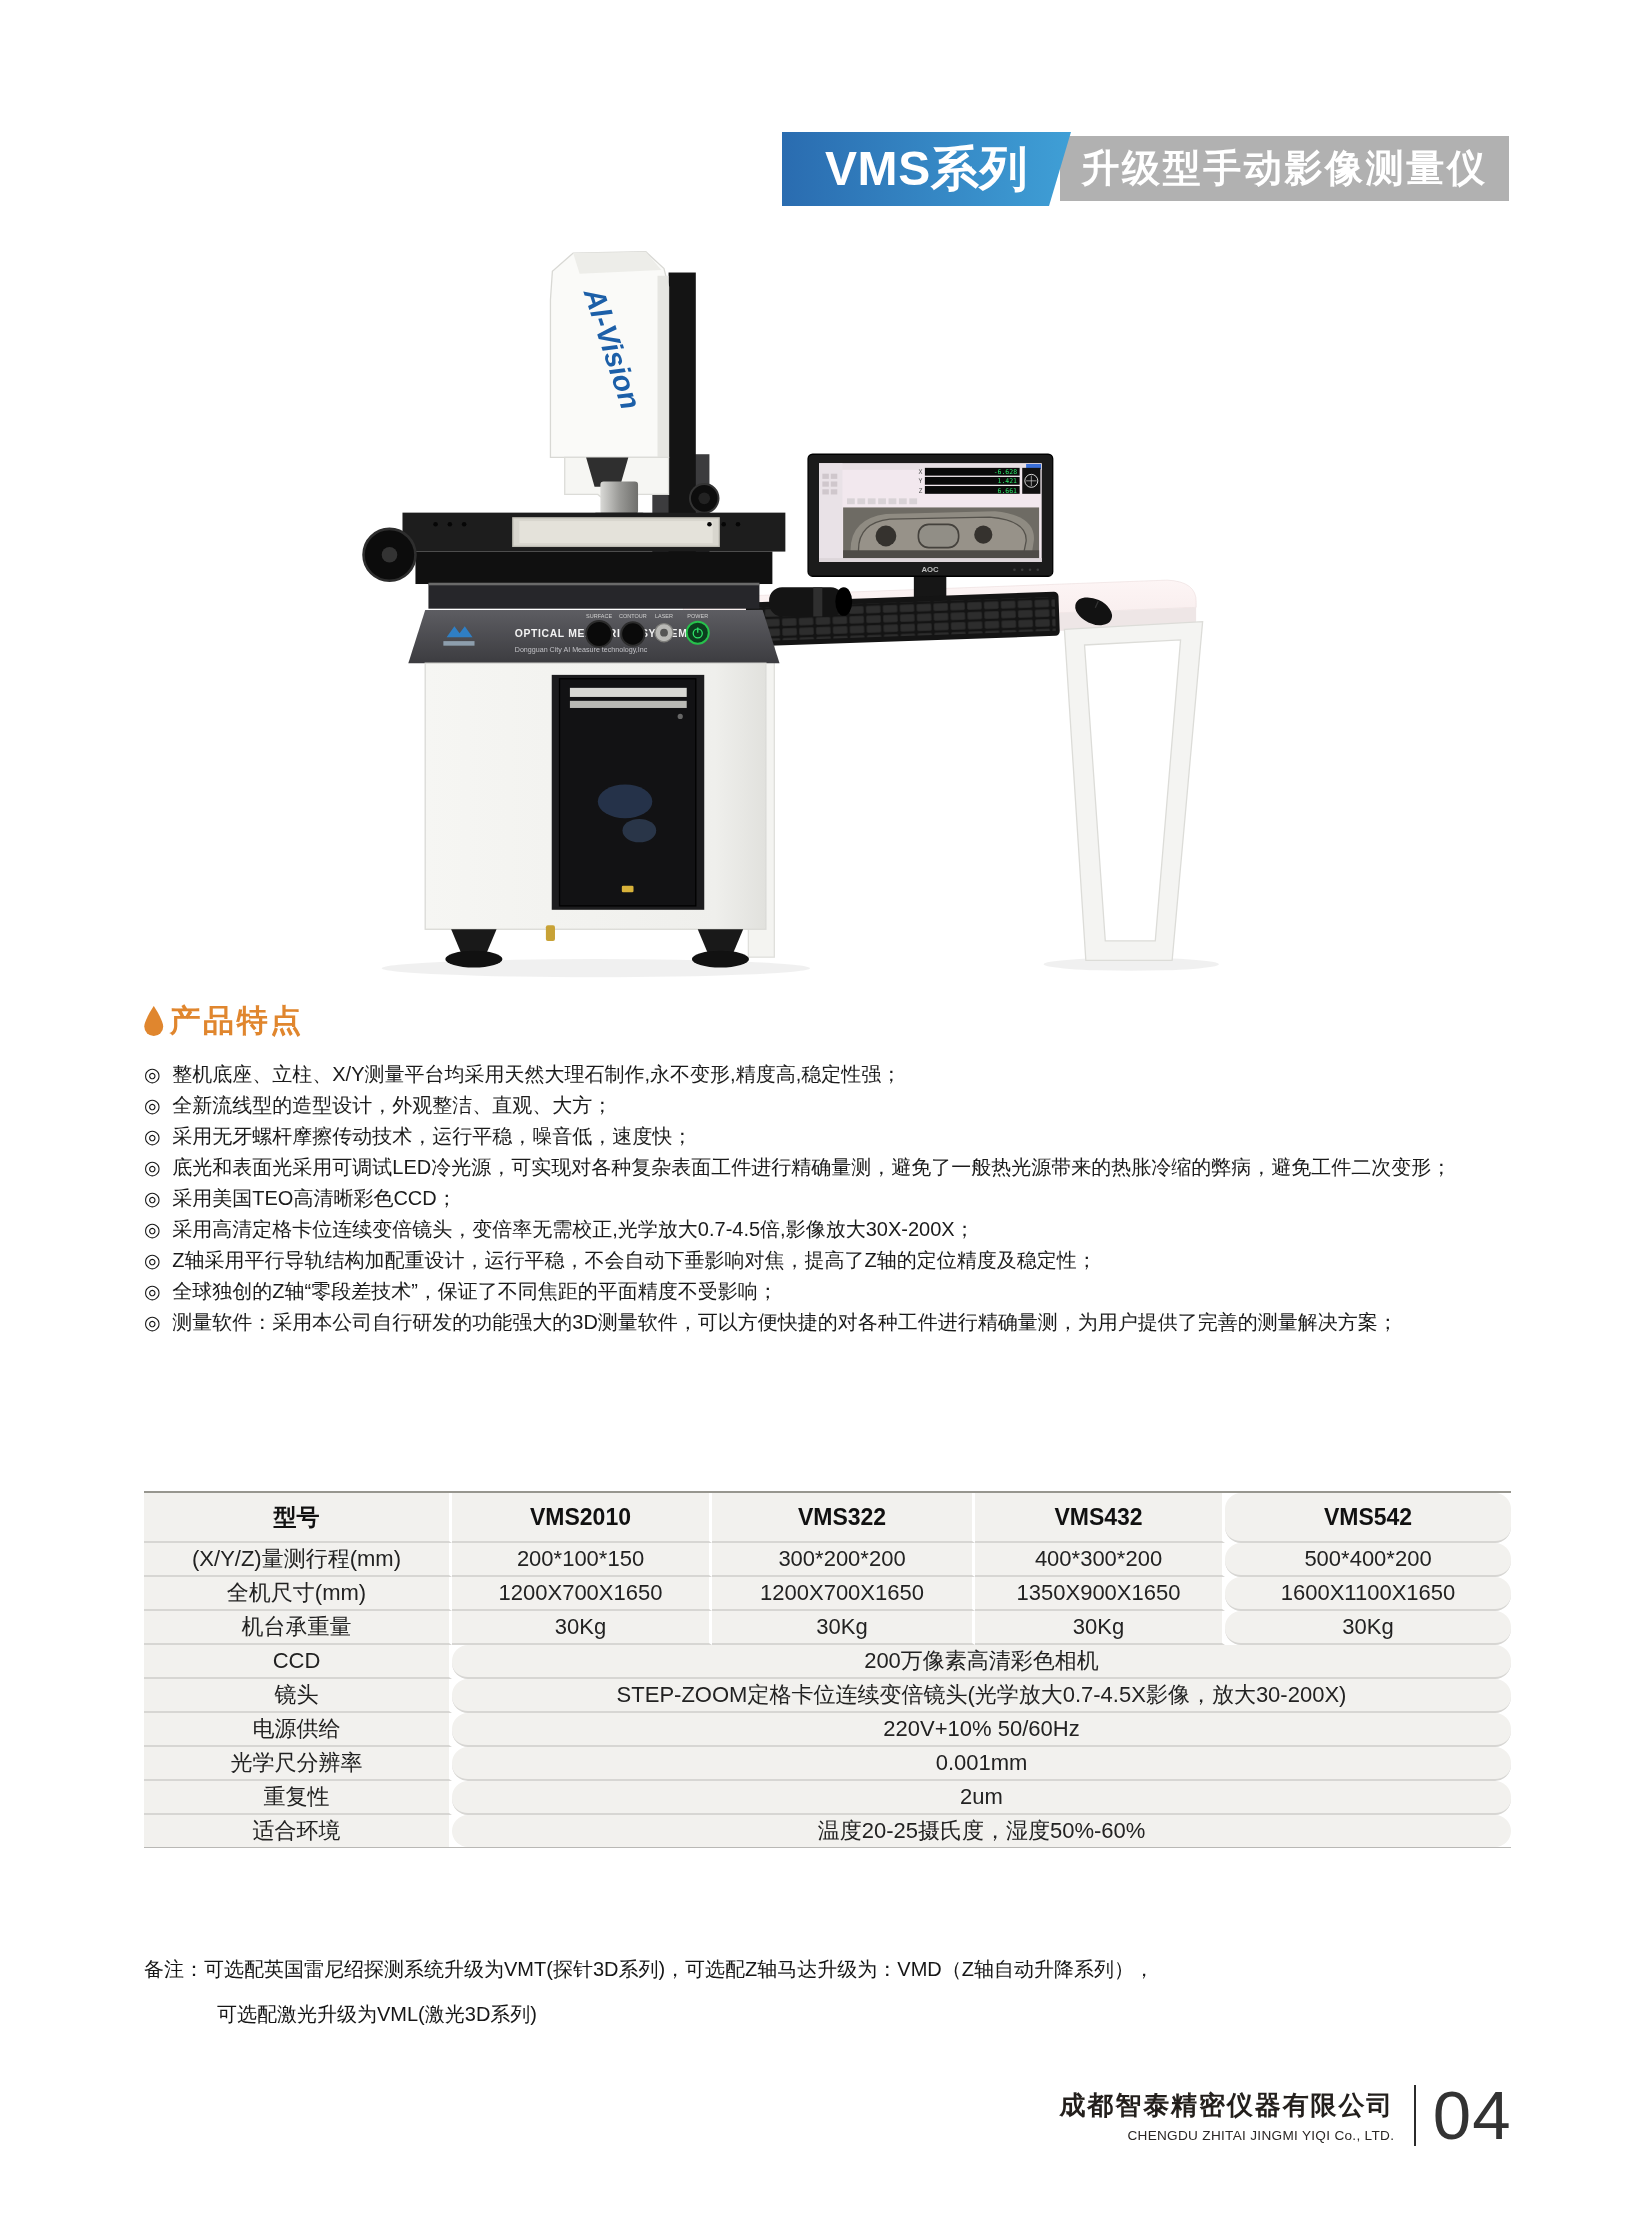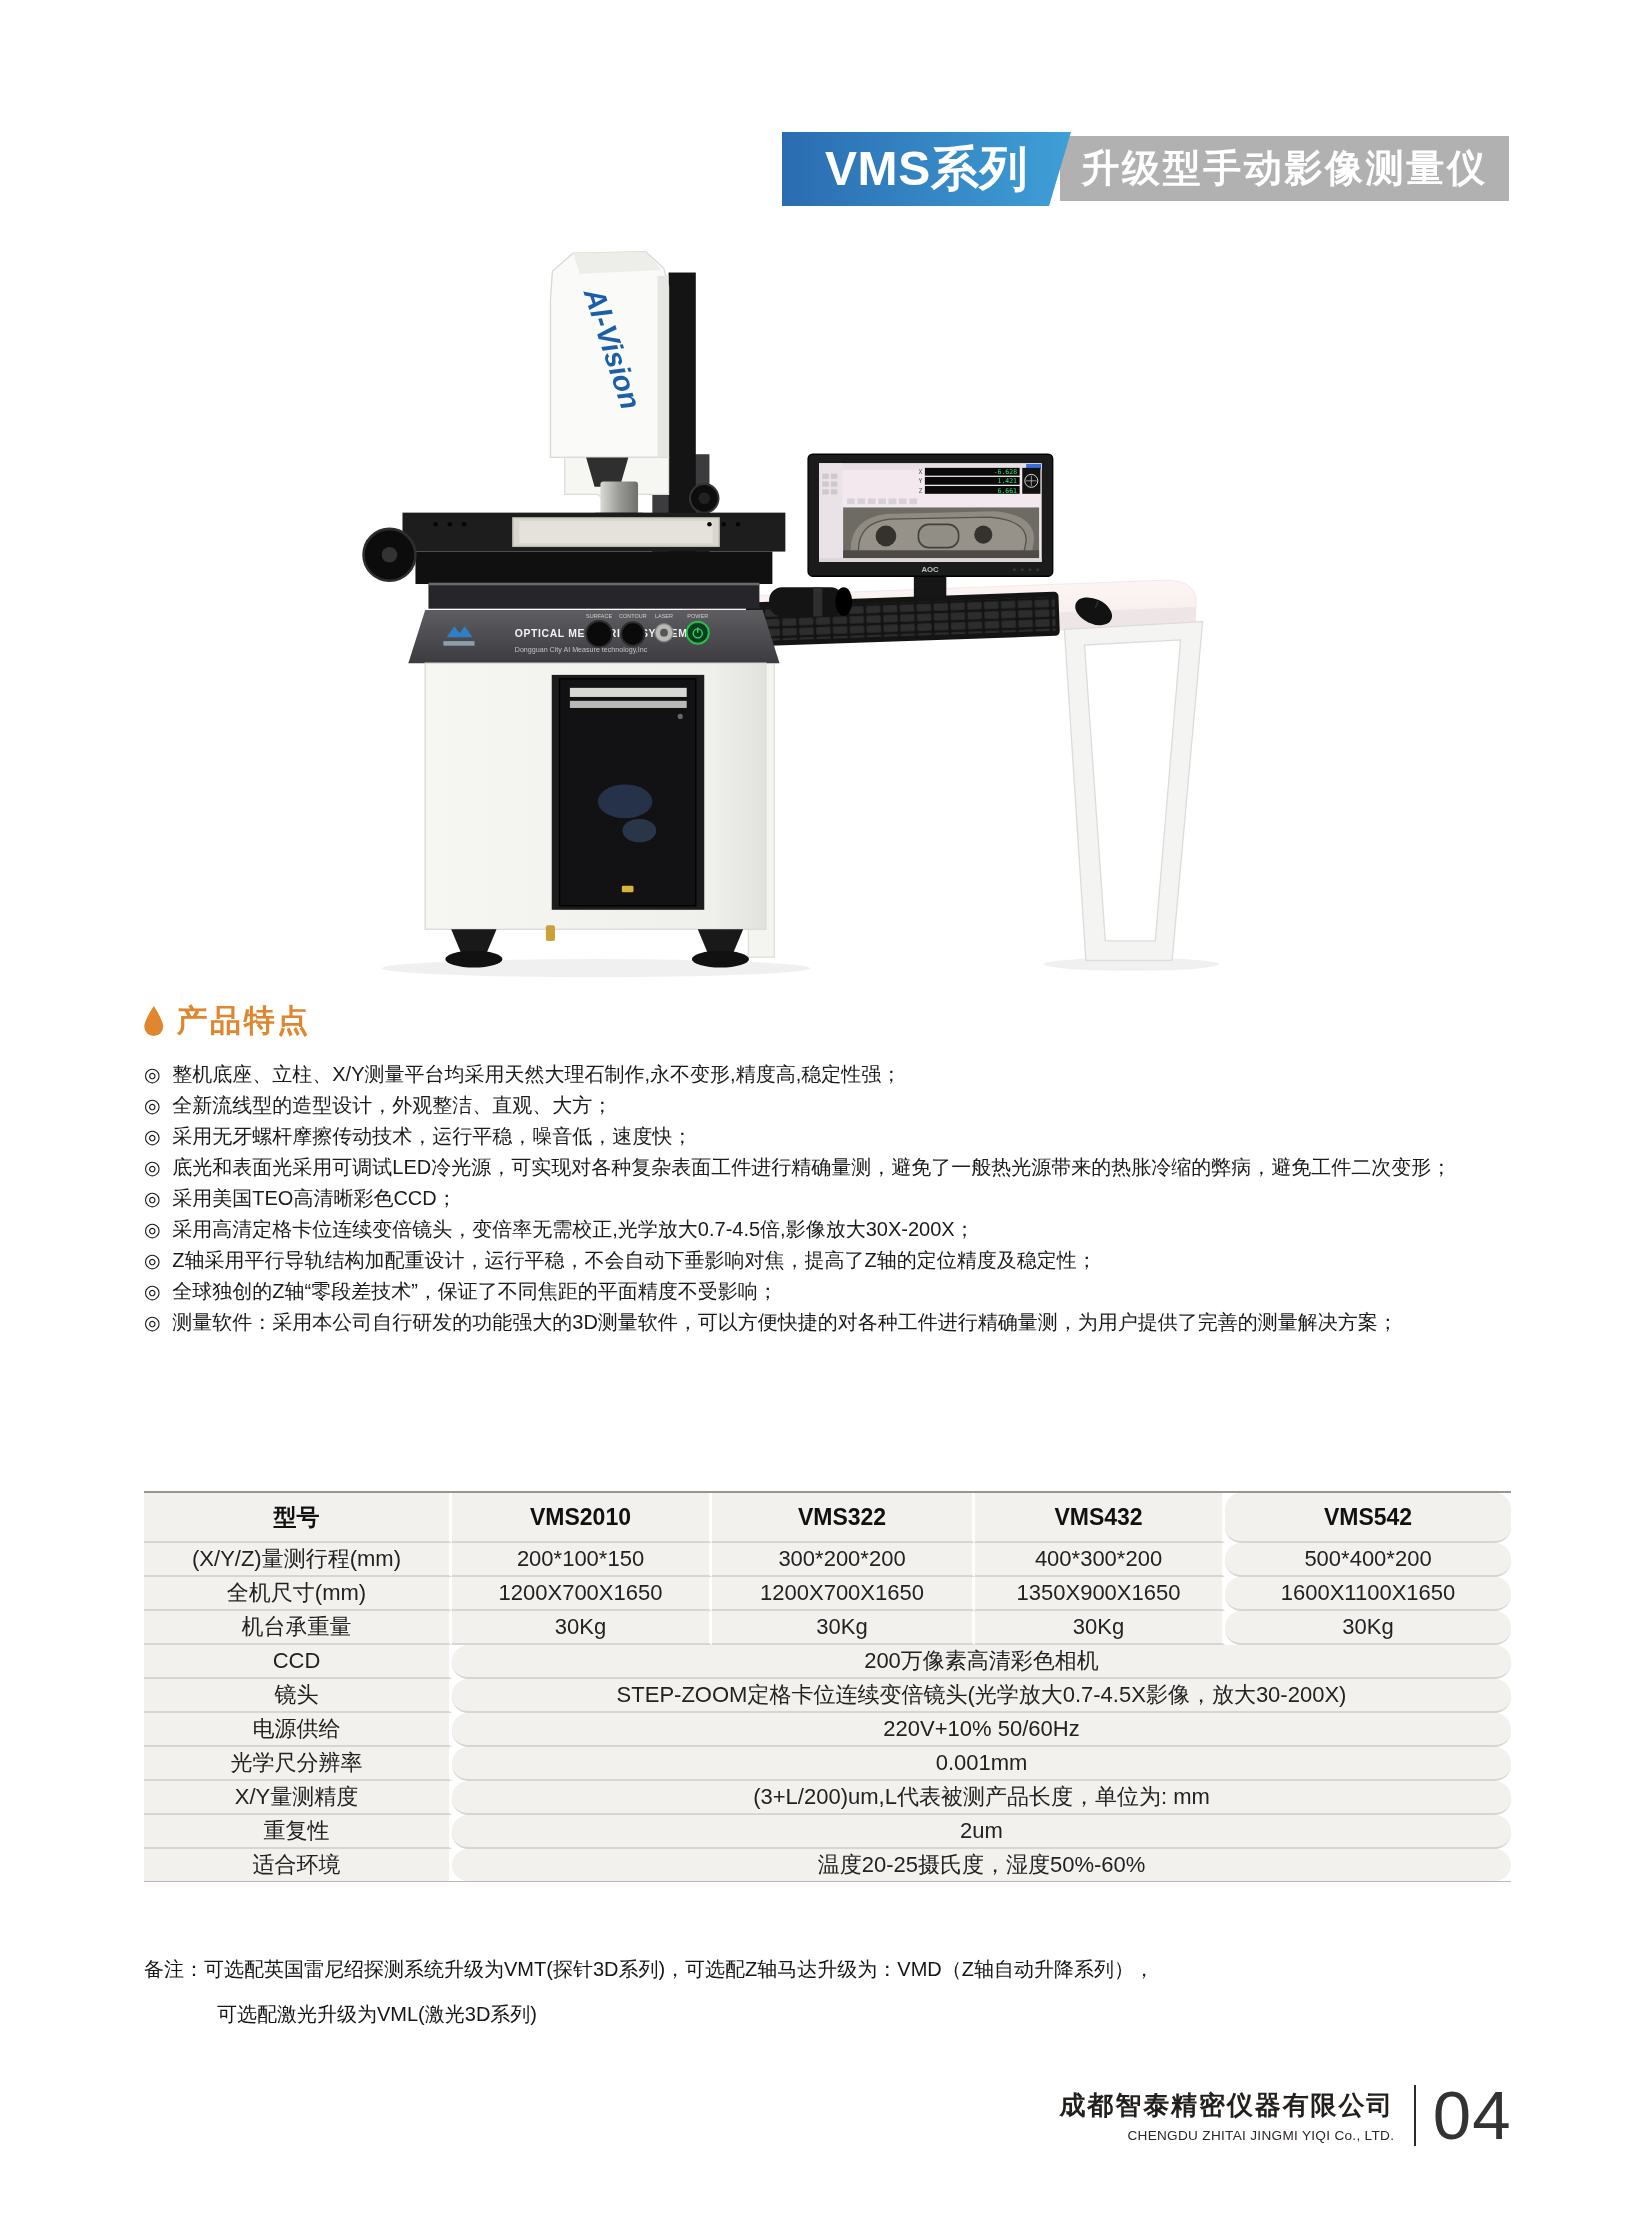--- a/index.html
+++ b/index.html
@@ -17,21 +17,21 @@
     display:flex;align-items:center;justify-content:center;
   }
   .badge-gray{
     position:absolute;left:278px;top:4px;width:449px;height:65px;z-index:1;
     background:#b1b1b1;color:#fff;font-size:38px;font-weight:600;letter-spacing:2.6px;
     display:flex;align-items:center;justify-content:center;white-space:nowrap;
   }
   
   .photo{position:absolute;left:359px;top:214px;width:928px;height:766px;}
   
-  .section-title{display:flex;align-items:center;gap:13px;color:#e0862e;font-size:31px;font-weight:700;letter-spacing:2.6px;}
+  .section-title{display:flex;align-items:center;gap:6px;color:#e0862e;font-size:31px;font-weight:700;letter-spacing:2.6px;}
   .droplet{width:19.5px;height:30px;flex:0 0 auto;}
   .features{position:absolute;left:144px;top:1000px;width:1493px;}
   .feature-list{margin:17px 0 0 0;padding:0;}
   .feature-list li{list-style:none;font-size:20px;line-height:30px;color:#1b1b1b;white-space:nowrap;display:flex;align-items:baseline;}
   .feature-list .bullet{font-size:19px;margin-right:11.7px;color:#111;flex:0 0 auto;}
   
   .specs{position:absolute;left:144px;top:1455px;width:1366px;}
   .spec-table{
     margin-top:36px;width:1366px;table-layout:fixed;
     border-collapse:separate;border-spacing:0;
@@ -368,24 +368,20 @@
         </tr>
         <tr>
           <td>电源供给</td>
           <td colspan="4">220V+10% 50/60Hz</td>
         </tr>
         <tr>
           <td>光学尺分辨率</td>
           <td colspan="4">0.001mm</td>
         </tr>
         <tr>
-          <td>X/Y量测精度</td>
-          <td colspan="4">(3+L/200)um,L代表被测产品长度，单位为: mm</td>
-        </tr>
-        <tr>
           <td>重复性</td>
           <td colspan="4">2um</td>
         </tr>
         <tr>
           <td>适合环境</td>
           <td colspan="4">温度20-25摄氏度，湿度50%-60%</td>
         </tr>
       </tbody>
   </table>
 </div>

